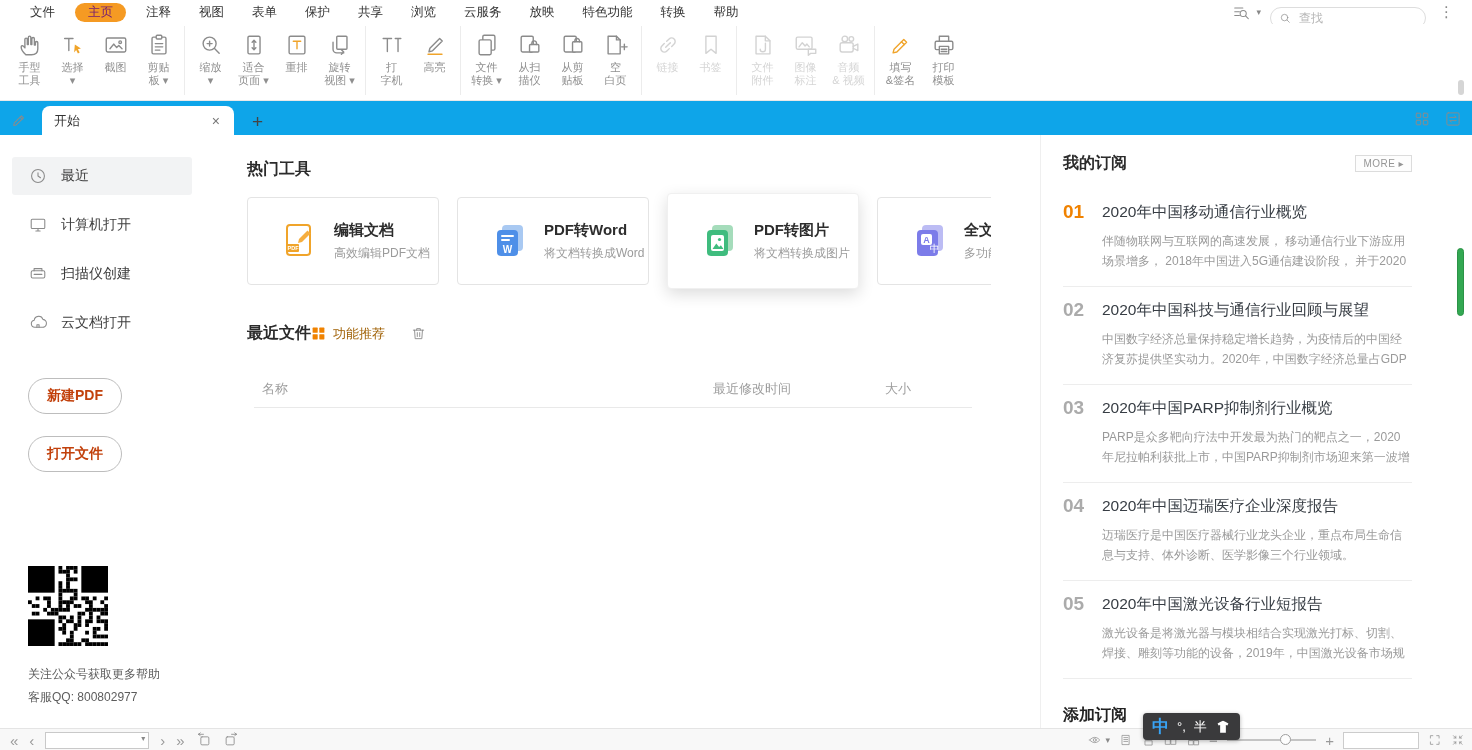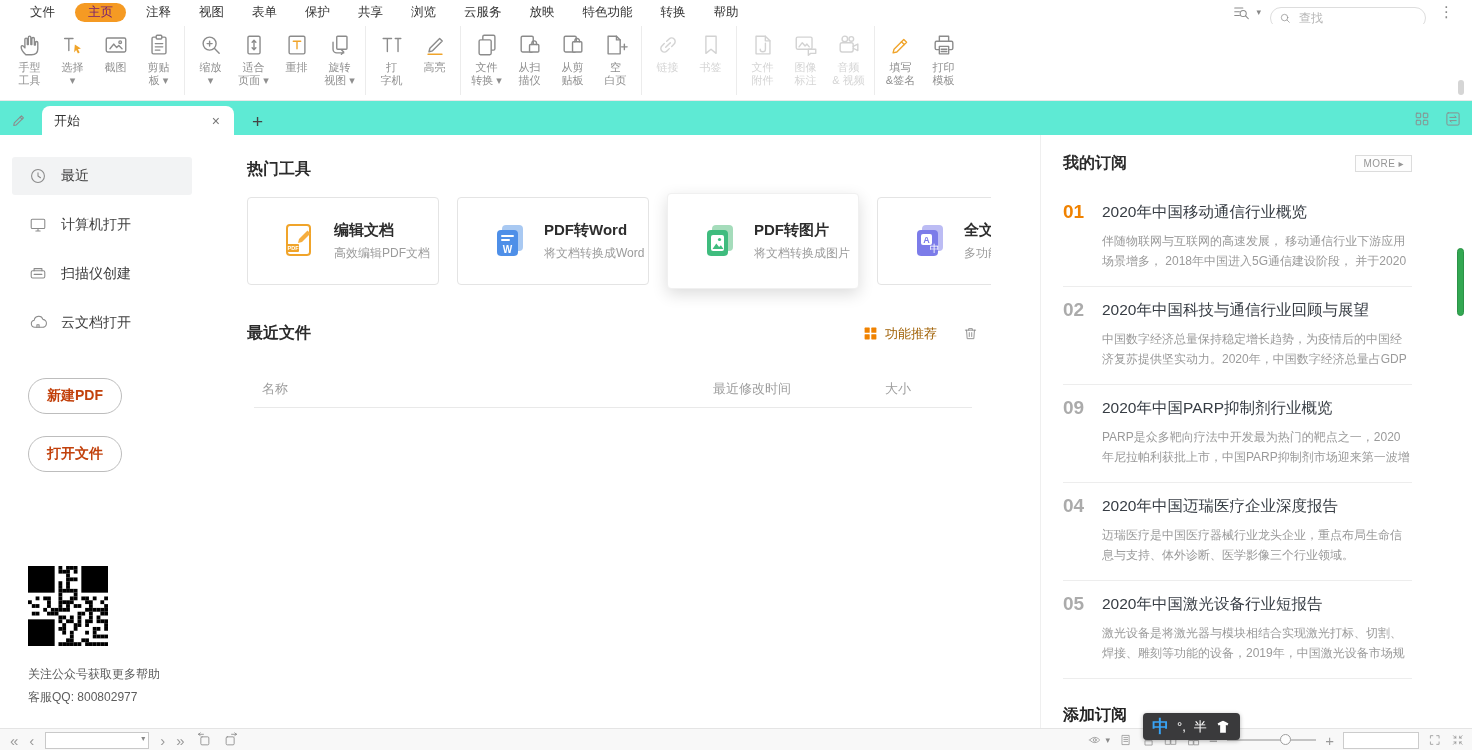--- a/index.html
+++ b/index.html
@@ -25,21 +25,21 @@
   #toolbar{position:absolute;left:0;top:24px;width:1472px;height:76px;background:#fff;border-bottom:1px solid #e9e9e9;}
   #toolbar-groups{display:flex;align-items:flex-start;padding-left:4px;height:100%;}
   .tgroup{display:flex;padding:5px 4px 0 4px;border-right:1px solid #ececec;height:64px;margin-top:2px;}
   .tgroup:last-child{border-right:none;}
   .titem{width:41px;display:flex;flex-direction:column;align-items:center;margin:0 1px;cursor:pointer;}
   .titem.disabled{opacity:.38;}
   .ticon{width:26px;height:26px;margin:1px 0 3px;}
   .tlabel{font-size:11px;color:#8f8f8f;line-height:13px;text-align:center;white-space:nowrap;}
   #toolbar-thumb{position:absolute;right:8px;top:56px;width:6px;height:15px;background:#d5d5d5;border-radius:3px;}
   
-  #tabbar{position:absolute;left:0;top:101px;width:1472px;height:34px;background:#5eead4;display:flex;align-items:flex-end;}
+  #tabbar{position:absolute;left:0;top:101px;width:1472px;height:34px;background:#0ea5e9;display:flex;align-items:flex-end;}
   #tab-pencil{width:20px;height:20px;margin:0 12px 6px 10px;}
   .tab{width:192px;height:29px;background:#fff;border-radius:8px 8px 0 0;display:flex;align-items:center;padding:0 12px;box-sizing:border-box;cursor:pointer;}
   .tab-label{flex:1;font-size:13px;color:#333;}
   .tab-close{font-size:14px;color:#777;cursor:pointer;padding:0 2px;}
   .tb-plus{font-size:19px;color:#444;margin:0 0 4px 18px;cursor:pointer;line-height:1;}
   #tabbar-right{position:absolute;right:10px;bottom:7px;display:flex;gap:13px;}
   #tabbar-right .mi-ic{width:18px;height:18px;cursor:pointer;}
   
   #content{position:absolute;left:0;top:135px;width:1472px;height:593px;background:#fff;}
   
@@ -56,21 +56,21 @@
   
   #main{position:absolute;left:246px;top:0;width:745px;height:100%;overflow:hidden;}
   .sec-title{font-size:16px;font-weight:700;color:#2b2b2b;}
   #hot-title{position:absolute;top:24px;left:1px;}
   #cards{position:absolute;top:62px;left:1px;display:flex;gap:18px;}
   .card{width:192px;height:88px;border:1px solid #e4e4e4;border-radius:4px;background:#fff;display:flex;align-items:center;padding-left:32px;gap:14px;box-sizing:border-box;flex:none;cursor:pointer;}
   .card.hot{box-shadow:0 5px 16px rgba(0,0,0,.14);border-color:#f0f0f0;margin-top:-4px;height:96px;}
   .cicon{width:40px;height:40px;flex:none;}
   .card-title{font-size:15px;font-weight:700;color:#2d2d2d;}
   .card-desc{font-size:12px;color:#9b9b9b;margin-top:5px;white-space:nowrap;}
-  #recent-head{position:absolute;top:188px;left:1px;width:732px;display:flex;justify-content:space-between;align-items:center;}
+  #recent-head{position:absolute;top:188px;left:1px;width:732px;display:flex;justify-content:flex-start;align-items:center;}
   #recent-actions{display:flex;align-items:center;gap:7px;font-size:13px;color:#a16207;}
   .fgrid{width:15px;height:15px;} .fgrid rect{fill:#F08200;}
   .trash-ic{width:17px;height:17px;margin-left:18px;cursor:pointer;}
   #table-head{position:absolute;top:240px;left:8px;width:718px;height:32px;border-bottom:1px solid #e9e9e9;}
   #table-head span{position:absolute;bottom:9px;font-size:13px;color:#9d9d9d;}
   .col0{left:8px;} .col1{left:459px;} .col2{left:631px;}
   #vdivider{position:absolute;left:1040px;top:0;bottom:0;width:1px;background:#efefef;}
   
   #rightpanel{position:absolute;left:1063px;top:0;width:357px;height:100%;}
   #subs-head{position:absolute;top:18px;left:0;right:8px;display:flex;justify-content:space-between;align-items:center;}
@@ -746,21 +746,21 @@
             </div>
           </div>
           <div class="sub-item">
             <div class="sub-num">02</div>
             <div>
               <div class="sub-title">2020年中国科技与通信行业回顾与展望</div>
               <div class="sub-desc">中国数字经济总量保持稳定增长趋势，为疫情后的中国经济复苏提供坚实动力。2020年，中国数字经济总量占GDP比重预计超</div>
             </div>
           </div>
           <div class="sub-item">
-            <div class="sub-num">09</div>
+            <div class="sub-num">03</div>
             <div>
               <div class="sub-title">2020年中国PARP抑制剂行业概览</div>
               <div class="sub-desc">PARP是众多靶向疗法中开发最为热门的靶点之一，2020年尼拉帕利获批上市，中国PARP抑制剂市场迎来第一波增长契机。预</div>
             </div>
           </div>
           <div class="sub-item">
             <div class="sub-num">04</div>
             <div>
               <div class="sub-title">2020年中国迈瑞医疗企业深度报告</div>
               <div class="sub-desc">迈瑞医疗是中国医疗器械行业龙头企业，重点布局生命信息与支持、体外诊断、医学影像三个行业领域。</div>

